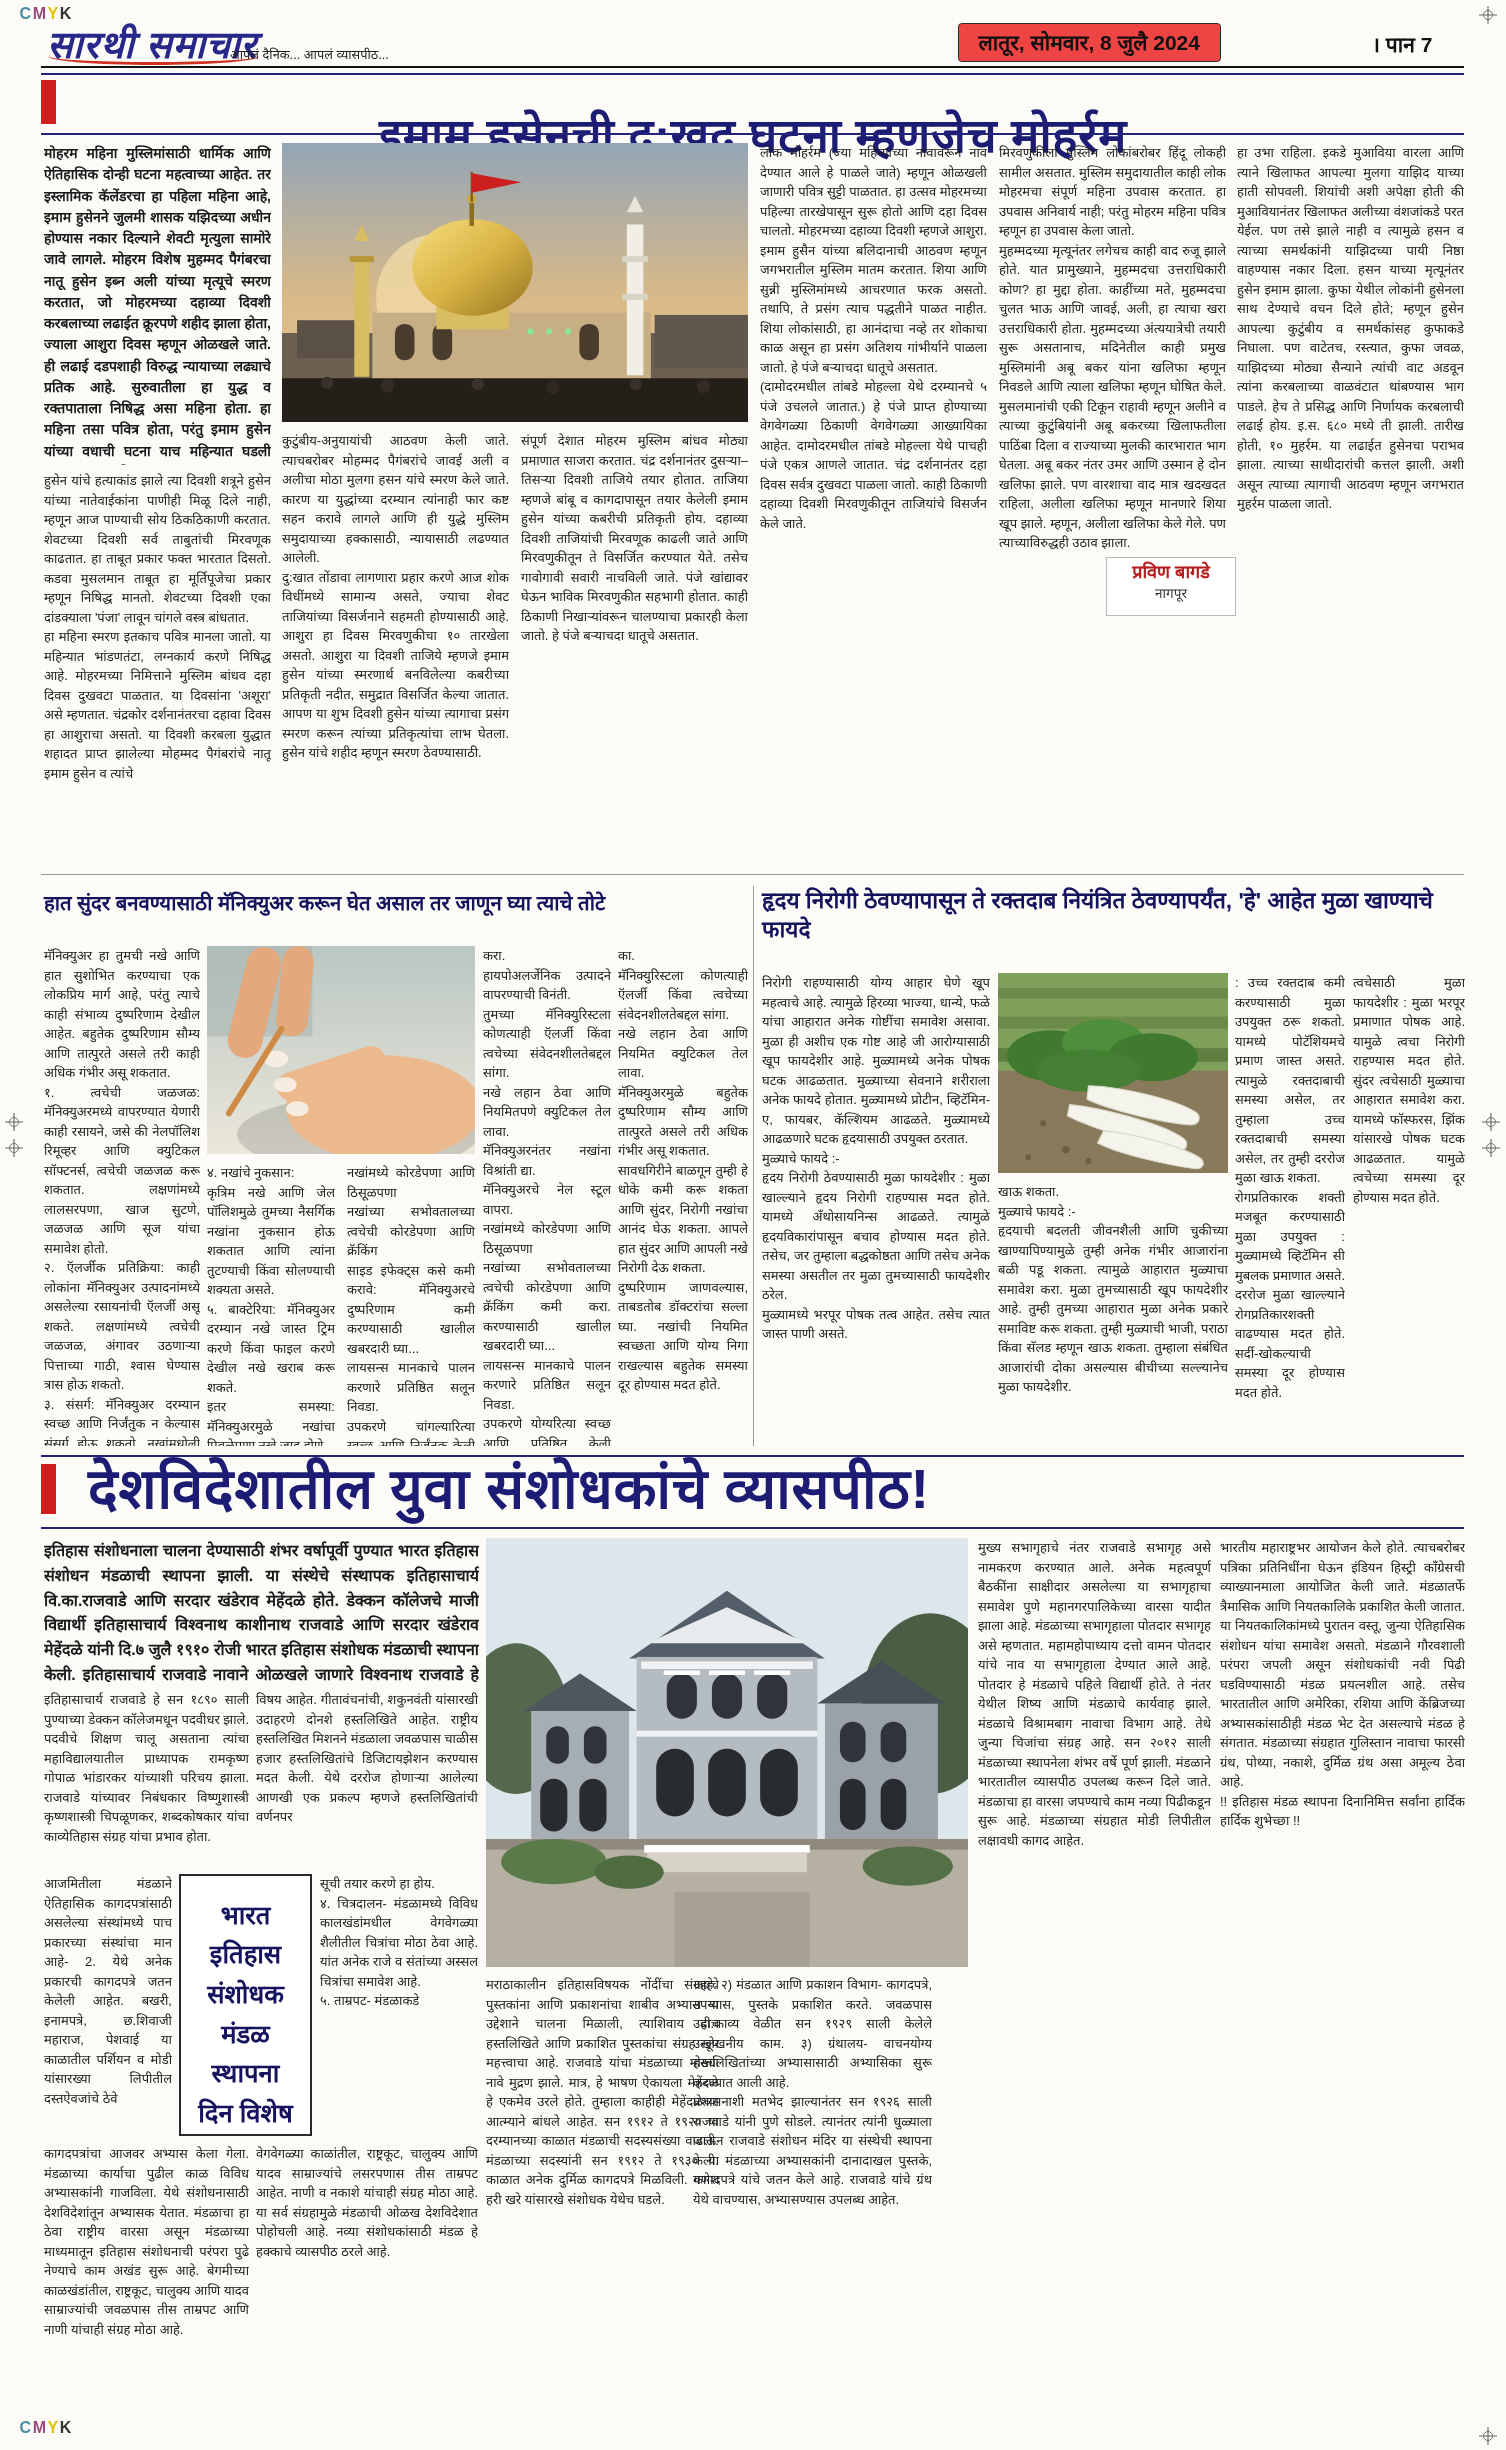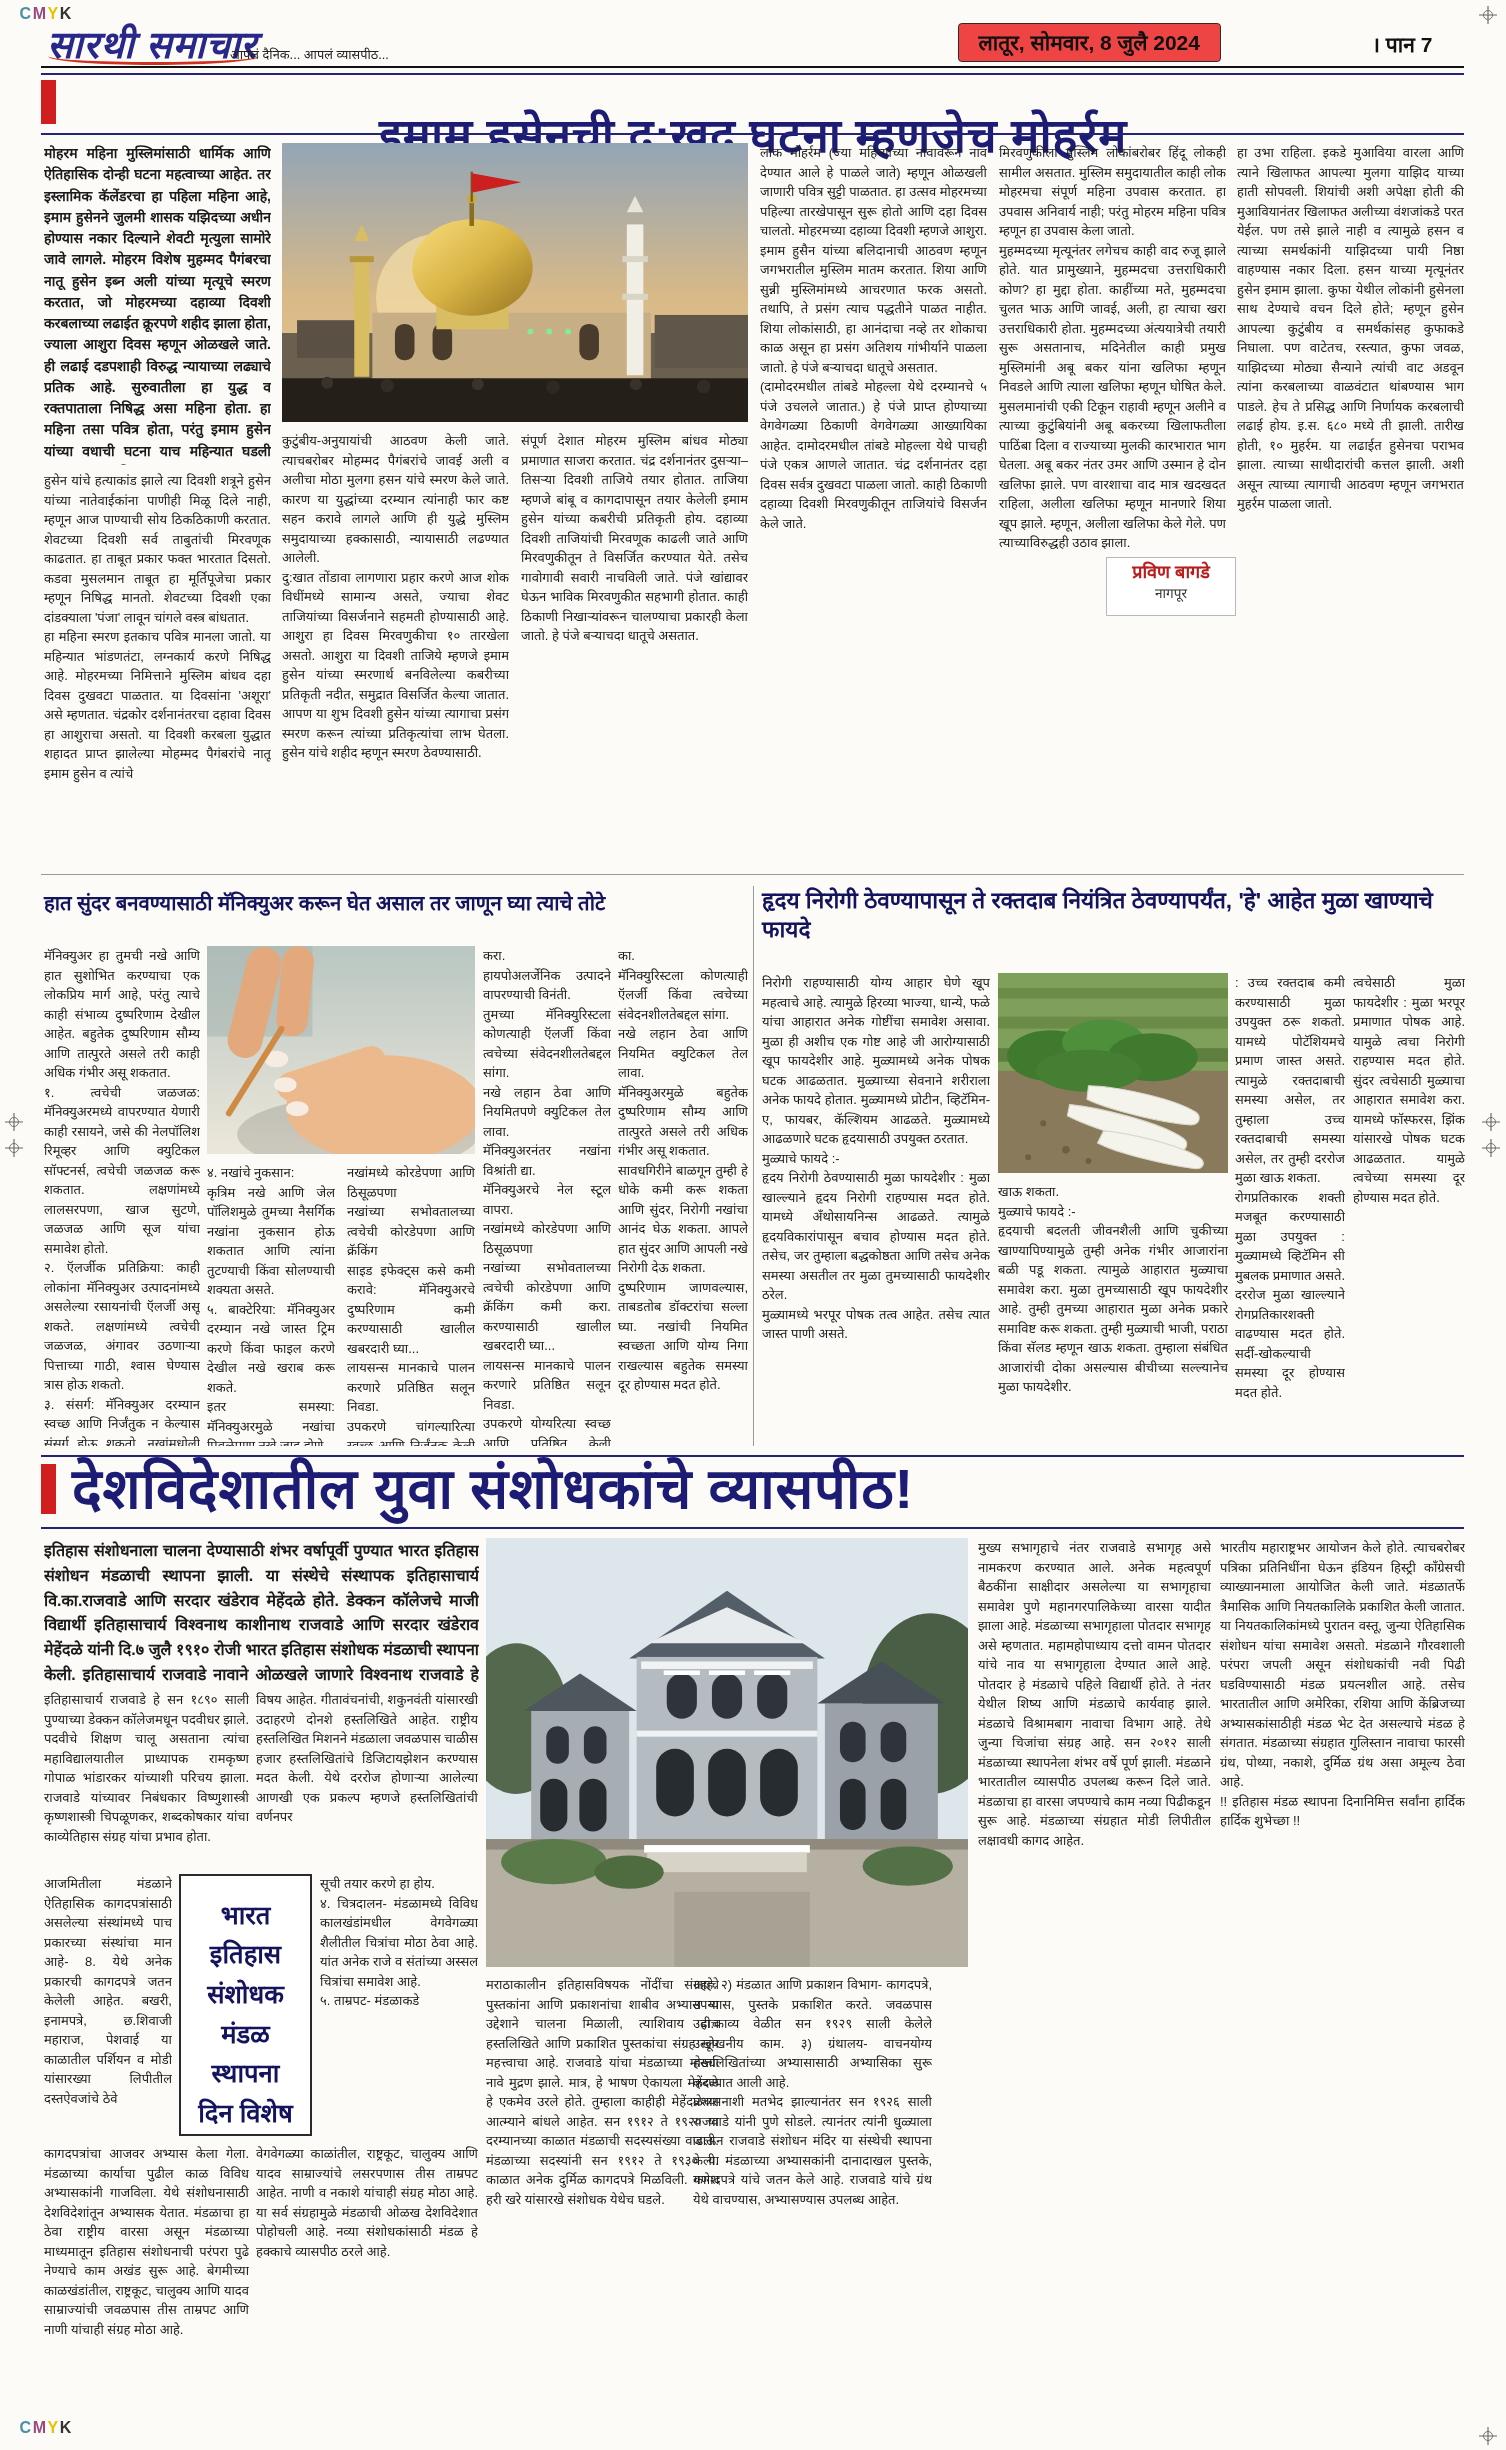--- a/index.html
+++ b/index.html
@@ -277,21 +277,21 @@
 
 <div class="abs col" style="left:998px; top:1182px; width:230px; height:264px;">खाऊ शकता.
 मुळ्याचे फायदे :-
 हृदयाची बदलती जीवनशैली आणि चुकीच्या खाण्यापिण्यामुळे तुम्ही अनेक गंभीर आजारांना बळी पडू शकता. त्यामुळे आहारात मुळ्याचा समावेश करा. मुळा तुमच्यासाठी खूप फायदेशीर आहे. तुम्ही तुमच्या आहारात मुळा अनेक प्रकारे समाविष्ट करू शकता. तुम्ही मुळ्याची भाजी, पराठा किंवा सॅलड म्हणून खाऊ शकता. तुम्हाला संबंधित आजारांची दोका असल्यास बीचीच्या सल्ल्यानेच मुळा फायदेशीर.</div>
 <div class="abs col" style="left:1235px; top:973px; width:110px; height:473px;">: उच्च रक्तदाब कमी करण्यासाठी मुळा उपयुक्त ठरू शकतो. यामध्ये पोटॅशियमचे प्रमाण जास्त असते. त्यामुळे रक्तदाबाची समस्या असेल, तर तुम्हाला उच्च रक्तदाबाची समस्या असेल, तर तुम्ही दररोज मुळा खाऊ शकता.
 रोगप्रतिकारक शक्ती मजबूत करण्यासाठी मुळा उपयुक्त : मुळ्यामध्ये व्हिटॅमिन सी मुबलक प्रमाणात असते. दररोज मुळा खाल्ल्याने रोगप्रतिकारशक्ती वाढण्यास मदत होते. सर्दी-खोकल्याची समस्या दूर होण्यास मदत होते.</div>
 <div class="abs col" style="left:1353px; top:973px; width:112px; height:473px;">त्वचेसाठी मुळा फायदेशीर : मुळा भरपूर प्रमाणात पोषक आहे. यामुळे त्वचा निरोगी राहण्यास मदत होते. सुंदर त्वचेसाठी मुळ्याचा आहारात समावेश करा. यामध्ये फॉस्फरस, झिंक यांसारखे पोषक घटक आढळतात. यामुळे त्वचेच्या समस्या दूर होण्यास मदत होते.</div>
 
 <div class="rule headline-band-line" style="left:41px; top:1455px; width:1423px; height:2.3px;"></div>
 <div class="rule red-block" style="left:41px; top:1464px; width:15px; height:50px;"></div>
-<div class="abs headline2" style="left:72px; top:1460px; width:1356px;">देशविदेशातील युवा संशोधकांचे व्यासपीठ!</div>
+<div class="abs headline2" style="left:88px; top:1460px; width:1356px;">देशविदेशातील युवा संशोधकांचे व्यासपीठ!</div>
 <div class="rule headline-band-line" style="left:41px; top:1527px; width:1423px; height:1.5px;"></div>
 
 <div class="abs intro-bottom" style="left:44px; top:1539px; width:435px; height:143px;">इतिहास संशोधनाला चालना देण्यासाठी शंभर वर्षापूर्वी पुण्यात भारत इतिहास संशोधन मंडळाची स्थापना झाली. या संस्थेचे संस्थापक इतिहासाचार्य वि.का.राजवाडे आणि सरदार खंडेराव मेहेंदळे होते. डेक्कन कॉलेजचे माजी विद्यार्थी इतिहासाचार्य विश्वनाथ काशीनाथ राजवाडे आणि सरदार खंडेराव मेहेंदळे यांनी दि.७ जुलै १९१० रोजी भारत इतिहास संशोधक मंडळाची स्थापना केली. इतिहासाचार्य राजवाडे नावाने ओळखले जाणारे विश्वनाथ राजवाडे हे इतिहासकार, अभ्यासक, लेखक, भाष्यकार आणि वक्तेही होते.</div>
 
 <div class="photo" style="left:486px; top:1538px; width:482px; height:429px;">
   <svg viewBox="0 0 640 570" preserveAspectRatio="none">
     <rect width="640" height="570" fill="#e5ebee"></rect>
     <rect x="0" y="0" width="640" height="400" fill="#dde6ea"></rect>
     <ellipse cx="590" cy="220" rx="90" ry="120" fill="#4a5e46"></ellipse>
     <ellipse cx="40" cy="240" rx="70" ry="100" fill="#54684e"></ellipse>
@@ -339,21 +339,21 @@
 <div class="abs col" style="left:44px; top:1690px; width:205px; height:178px;">इतिहासाचार्य राजवाडे हे सन १८९० साली पुण्याच्या डेक्कन कॉलेजमधून पदवीधर झाले. पदवीचे शिक्षण चालू असताना त्यांचा महाविद्यालयातील प्राध्यापक रामकृष्ण गोपाळ भांडारकर यांच्याशी परिचय झाला. राजवाडे यांच्यावर निबंधकार विष्णुशास्त्री कृष्णशास्त्री चिपळूणकर, शब्दकोषकार यांचा काव्येतिहास संग्रह यांचा प्रभाव होता.</div>
 <div class="abs col" style="left:256px; top:1690px; width:222px; height:178px;">विषय आहेत. गीतावंचनांची, शकुनवंती यांसारखी उदाहरणे दोनशे हस्तलिखिते आहेत. राष्ट्रीय हस्तलिखित मिशनने मंडळाला जवळपास चाळीस हजार हस्तलिखितांचे डिजिटायझेशन करण्यास मदत केली. येथे दररोज होणाऱ्या आलेल्या आणखी एक प्रकल्प म्हणजे हस्तलिखितांची वर्णनपर</div>
 
 <div class="mandal-box" style="left:179px; top:1874px; width:133px; height:262px;">भारत
 इतिहास
 संशोधक
 मंडळ
 स्थापना
 दिन विशेष</div>
 
-<div class="abs col" style="left:44px; top:1874px; width:128px; height:262px;">आजमितीला मंडळाने ऐतिहासिक कागदपत्रांसाठी असलेल्या संस्थांमध्ये पाच प्रकारच्या संस्थांचा मान आहे- 8. येथे अनेक प्रकारची कागदपत्रे जतन केलेली आहेत. बखरी, इनामपत्रे, छ.शिवाजी महाराज, पेशवाई या काळातील पर्शियन व मोडी यांसारख्या लिपीतील दस्तऐवजांचे ठेवे</div>
+<div class="abs col" style="left:44px; top:1874px; width:128px; height:262px;">आजमितीला मंडळाने ऐतिहासिक कागदपत्रांसाठी असलेल्या संस्थांमध्ये पाच प्रकारच्या संस्थांचा मान आहे- 2. येथे अनेक प्रकारची कागदपत्रे जतन केलेली आहेत. बखरी, इनामपत्रे, छ.शिवाजी महाराज, पेशवाई या काळातील पर्शियन व मोडी यांसारख्या लिपीतील दस्तऐवजांचे ठेवे</div>
 <div class="abs col" style="left:320px; top:1874px; width:158px; height:262px;">सूची तयार करणे हा होय.
 ४. चित्रदालन- मंडळामध्ये विविध कालखंडांमधील वेगवेगळ्या शैलीतील चित्रांचा मोठा ठेवा आहे. यांत अनेक राजे व संतांच्या अस्सल चित्रांचा समावेश आहे.
 ५. ताम्रपट- मंडळाकडे</div>
 
 <div class="abs col" style="left:44px; top:2144px; width:205px; height:270px;">कागदपत्रांचा आजवर अभ्यास केला गेला. मंडळाच्या कार्याचा पुढील काळ विविध अभ्यासकांनी गाजविला. येथे संशोधनासाठी देशविदेशांतून अभ्यासक येतात. मंडळाचा हा ठेवा राष्ट्रीय वारसा असून मंडळाच्या माध्यमातून इतिहास संशोधनाची परंपरा पुढे नेण्याचे काम अखंड सुरू आहे. बेगमीच्या काळखंडांतील, राष्ट्रकूट, चालुक्य आणि यादव साम्राज्यांची जवळपास तीस ताम्रपट आणि नाणी यांचाही संग्रह मोठा आहे.</div>
 <div class="abs col" style="left:256px; top:2144px; width:222px; height:270px;">वेगवेगळ्या काळांतील, राष्ट्रकूट, चालुक्य आणि यादव साम्राज्यांचे लसरपणास तीस ताम्रपट आहेत. नाणी व नकाशे यांचाही संग्रह मोठा आहे. या सर्व संग्रहामुळे मंडळाची ओळख देशविदेशात पोहोचली आहे. नव्या संशोधकांसाठी मंडळ हे हक्काचे व्यासपीठ ठरले आहे.</div>
 
 <div class="abs col" style="left:486px; top:1975px; width:233px; height:438px;">मराठाकालीन इतिहासविषयक नोंदींचा संग्रहाचे पुस्तकांना आणि प्रकाशनांचा शाबीव अभ्यास या उद्देशाने चालना मिळाली, त्याशिवाय हीच हस्तलिखिते आणि प्रकाशित पुस्तकांचा संग्रह खूप महत्त्वाचा आहे. राजवाडे यांचा मंडळाच्या मोठ्या नावे मुद्रण झाले. मात्र, हे भाषण ऐकायला मेहेंदळे हे एकमेव उरले होते. तुम्हाला काहीही मेहेंदळेच्या आत्म्याने बांधले आहेत. सन १९१२ ते १९२० या दरम्यानच्या काळात मंडळाची सदस्यसंख्या वाढली. मंडळाच्या सदस्यांनी सन १९१२ ते १९३० या काळात अनेक दुर्मिळ कागदपत्रे मिळविली. गणेश हरी खरे यांसारखे संशोधक येथेच घडले.</div>
 <div class="abs col" style="left:693px; top:1975px; width:239px; height:438px;">आहे. २) मंडळात आणि प्रकाशन विभाग- कागदपत्रे, उपन्यास, पुस्तके प्रकाशित करते. जवळपास उदा.काव्य वेळीत सन १९२९ साली केलेले उल्लेखनीय काम. ३) ग्रंथालय- वाचनयोग्य हस्तलिखितांच्या अभ्यासासाठी अभ्यासिका सुरू करण्यात आली आहे.
 प्रशासनाशी मतभेद झाल्यानंतर सन १९२६ साली राजवाडे यांनी पुणे सोडले. त्यानंतर त्यांनी धुळ्याला जाऊन राजवाडे संशोधन मंदिर या संस्थेची स्थापना केली. मंडळाच्या अभ्यासकांनी दानादाखल पुस्तके, कागदपत्रे यांचे जतन केले आहे. राजवाडे यांचे ग्रंथ येथे वाचण्यास, अभ्यासण्यास उपलब्ध आहेत.</div>

